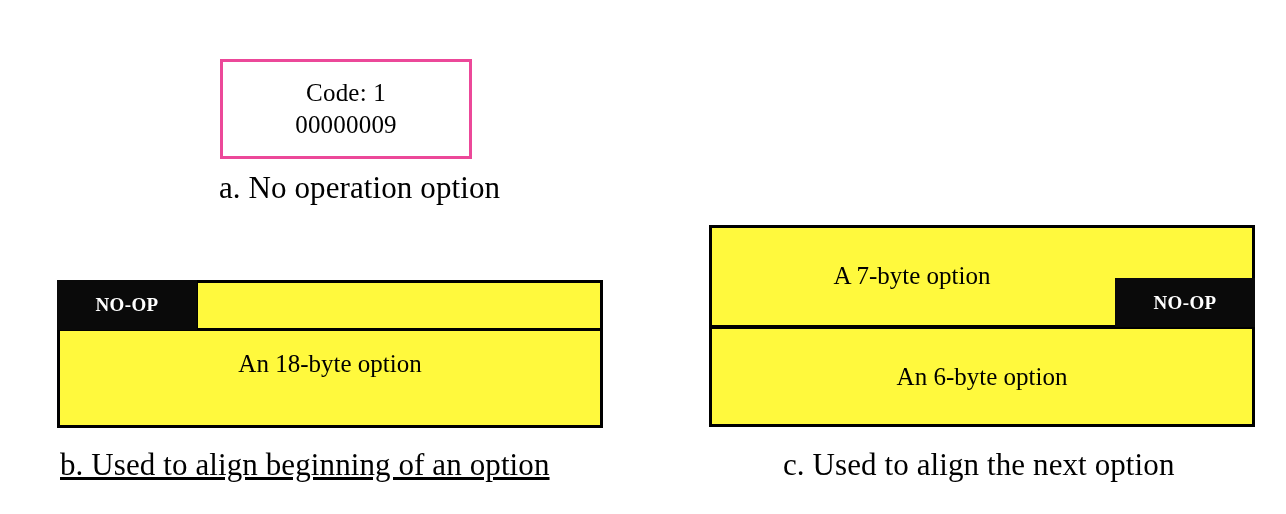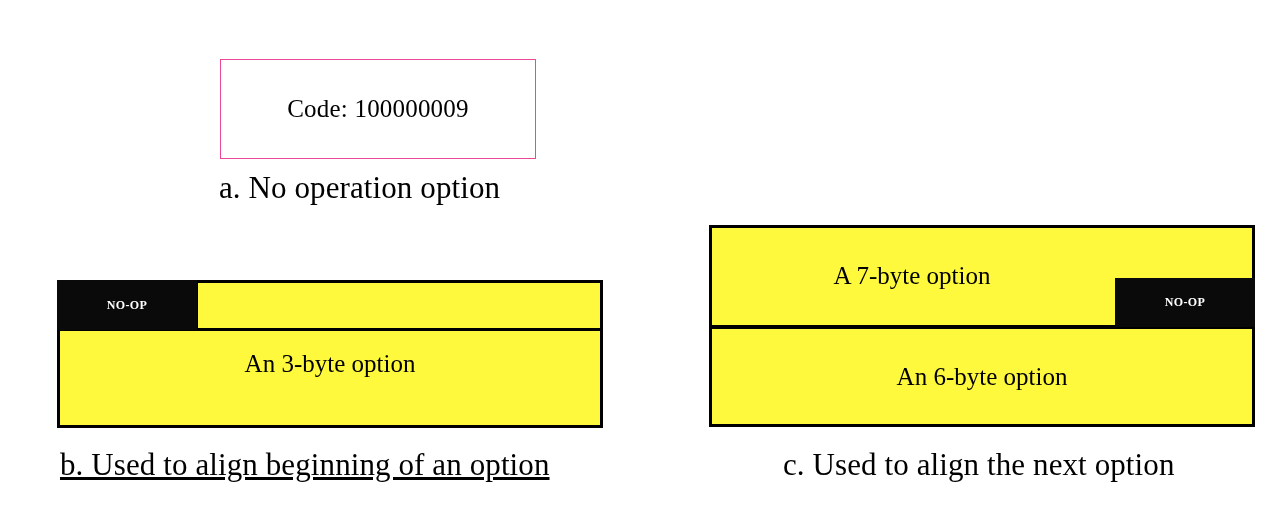--- a/index.html
+++ b/index.html
@@ -19,26 +19,27 @@
   .figure {
     position: absolute;
     inset: 0;
   }
 
   
   .panel-a-box {
     position: absolute;
     left: 220px;
     top: 59px;
-    width: 316px;
+    width: 252px;
     height: 100px;
     background: #ffffff;
-    border: 1px solid #ec4899;
+    border: 3px solid #ec4899;
     box-sizing: border-box;
     display: flex;
+    flex-direction: column;
     align-items: center;
     justify-content: center;
   }
   .panel-a-line {
     font-size: 25px;
     line-height: 1.28;
     letter-spacing: 0.2px;
     white-space: nowrap;
   }
 
@@ -87,21 +88,21 @@
     top: 0px;
     width: 140px;
     height: 50px;
     background: #0a0a0a;
     display: flex;
     align-items: center;
     justify-content: center;
   }
   .noop-label {
     color: #ffffff;
-    font-size: 12px;
+    font-size: 19px;
     font-weight: bold;
     letter-spacing: 0.4px;
     white-space: nowrap;
   }
   .b-option-text {
     position: absolute;
     left: 0;
     top: 70px;
     width: 546px;
     text-align: center;
@@ -178,21 +179,21 @@
     <div class="panel-a-line">00000009</div>
   </div>
   <div class="caption caption-a">a. No operation option</div>
 
   <div class="panel-b">
     <div class="b-yellow-top"></div>
     <div class="b-yellow"></div>
     <div class="b-noop">
       <span class="noop-label">NO-OP</span>
     </div>
-    <div class="b-option-text">An 3-byte option</div>
+    <div class="b-option-text">An 18-byte option</div>
   </div>
   <div class="caption caption-b">b. Used to align beginning of an option</div>
 
   <div class="panel-c">
     <div class="c-row-top"></div>
     <div class="c-row-bottom"></div>
     <div class="c-noop">
       <span class="noop-label">NO-OP</span>
     </div>
     <div class="c-top-text">A 7-byte option</div>

